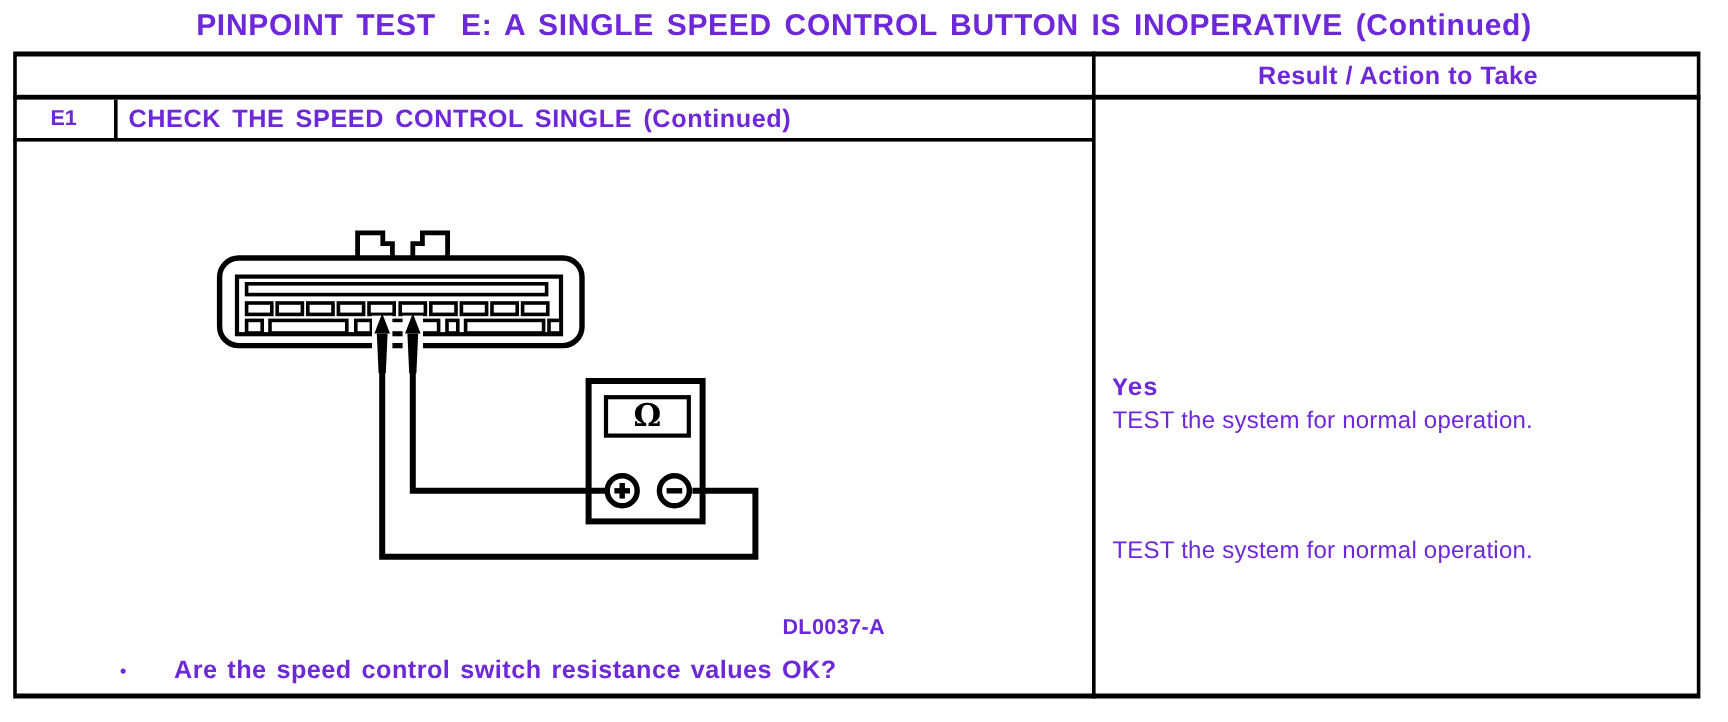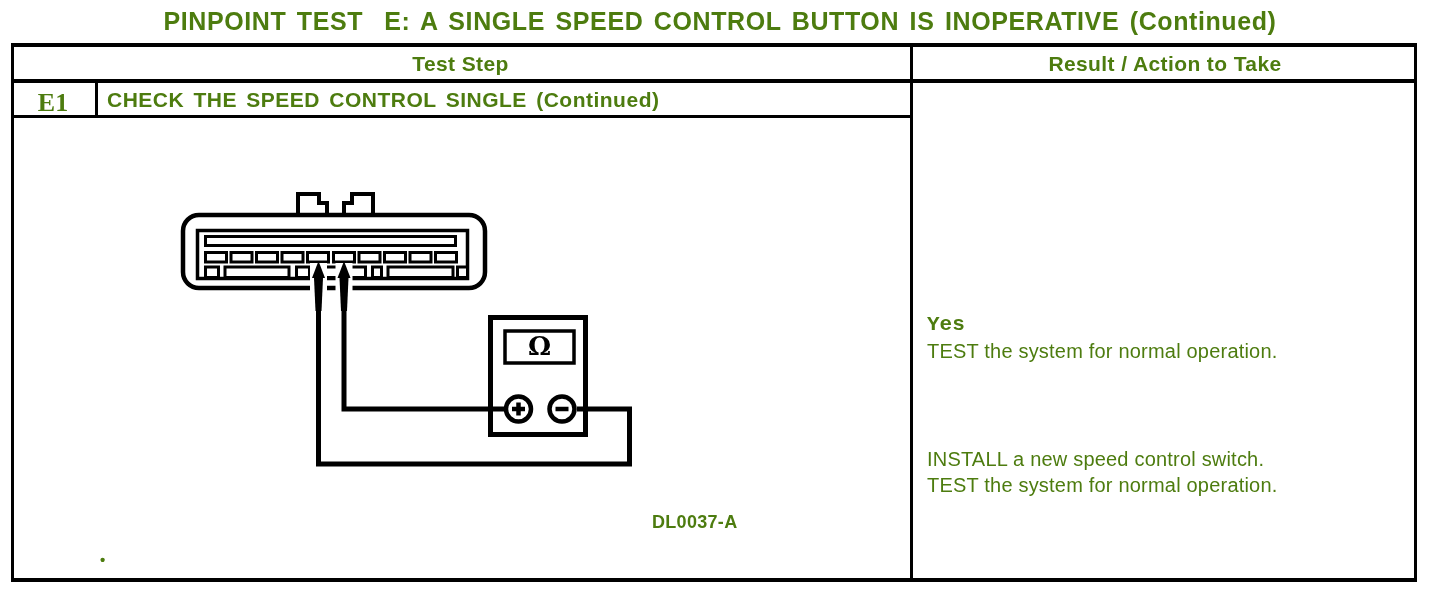--- a/index.html
+++ b/index.html
@@ -1,18 +1,18 @@
 <!DOCTYPE html>
 <html><head>
 <meta charset="utf-8">
 <style>
   html,body{margin:0;padding:0;background:#ffffff;}
   .page{
     position:relative;width:1440px;height:602px;background:#ffffff;
-    font-family:"Liberation Sans",sans-serif;color:#4d7c0f;overflow:hidden;
+    font-family:"Liberation Sans",sans-serif;color:#6d28d9;overflow:hidden;
   }
   .abs{position:absolute;}
   .title{
     top:7px;left:0;width:1440px;text-align:center;
     font-size:25px;font-weight:bold;letter-spacing:0.6px;word-spacing:3px;
     white-space:pre;
   }
   
   .outer-border{
     left:11px;top:43px;width:1406px;height:539px;box-sizing:border-box;
@@ -20,21 +20,21 @@
   }
   .rule{background:#000;}
   .divider-col{left:910px;top:43px;width:3px;height:539px;}
   .divider-header{left:11px;top:79px;width:1406px;height:4px;}
   .divider-e1-row{left:11px;top:115px;width:899px;height:3px;}
   .divider-e1-cell{left:95px;top:83px;width:3px;height:32px;}
   
   .th{font-size:21px;font-weight:bold;letter-spacing:0.4px;}
   .th-left{left:11px;top:52px;width:899px;text-align:center;}
   .th-right{left:913px;top:52px;width:504px;text-align:center;}
-  .step-id{left:11px;top:88px;width:84px;text-align:center;font-size:26px;font-weight:bold;font-family:Liberation Serif, serif;}
+  .step-id{left:11px;top:88px;width:84px;text-align:center;font-size:18px;font-weight:bold;}
   .step-title{left:107px;top:88px;font-size:21px;font-weight:bold;letter-spacing:0.5px;word-spacing:3px;}
   .fig-label{left:652px;top:496px;font-size:18px;font-weight:bold;letter-spacing:0.3px;margin-top:16px;}
   .bullet{left:100px;top:551px;font-size:15px;font-weight:bold;}
   .question{left:145px;top:547px;font-size:21px;font-weight:bold;letter-spacing:0.4px;word-spacing:2px;}
   .result-block{left:927px;width:480px;}
   .yes-block{top:312px;}
   .no-block{top:446px;}
   .result-label{font-size:21px;font-weight:bold;line-height:26px;font-family:Liberation Mono, monospace;}
   .result-line{font-size:20px;line-height:26px;letter-spacing:0.2px;}
   .diagram{left:170px;top:180px;width:480px;height:300px;}
@@ -45,21 +45,20 @@
 <div class="page">
 
   <div class="abs title">PINPOINT TEST  E: A SINGLE SPEED CONTROL BUTTON IS INOPERATIVE (Continued)</div>
 
   <div class="abs outer-border"></div>
   <div class="abs rule divider-col"></div>
   <div class="abs rule divider-header"></div>
   <div class="abs rule divider-e1-row"></div>
   <div class="abs rule divider-e1-cell"></div>
 
-  <div class="abs th th-left">Test Step</div>
   <div class="abs th th-right">Result / Action to Take</div>
 
   <div class="abs step-id">E1</div>
   <div class="abs step-title">CHECK THE SPEED CONTROL SINGLE (Continued)</div>
 
   <svg class="abs diagram" viewBox="170 180 480 300" xmlns="http://www.w3.org/2000/svg">
 
     <g>
       <path d="M298,215 L298,194 L319,194 L319,203 L327,203 L327,215" fill="#ffffff" stroke="#000000" stroke-width="4"></path>
       <path d="M344,215 L344,203 L352,203 L352,194 L373,194 L373,215" fill="#ffffff" stroke="#000000" stroke-width="4"></path>
@@ -122,24 +121,24 @@
       <g fill="#000000">
         <polygon points="344,261 337.5,278 350.5,278"></polygon>
         <polygon points="339.5,278 348.5,278 347,311 341,311"></polygon>
       </g>
     </g>
   </svg>
 
   <div class="abs fig-label">DL0037-A</div>
 
   <div class="abs bullet">•</div>
+  <div class="abs question">Are the speed control switch resistance values OK?</div>
 
   <div class="abs result-block yes-block">
     <div class="result-label">Yes</div>
     <div class="result-line">TEST the system for normal operation.</div>
   </div>
 
   <div class="abs result-block no-block">
-    <div class="result-line">INSTALL a new speed control switch.</div>
     <div class="result-line">TEST the system for normal operation.</div>
   </div>
 
 </div>
 
 </body></html>

